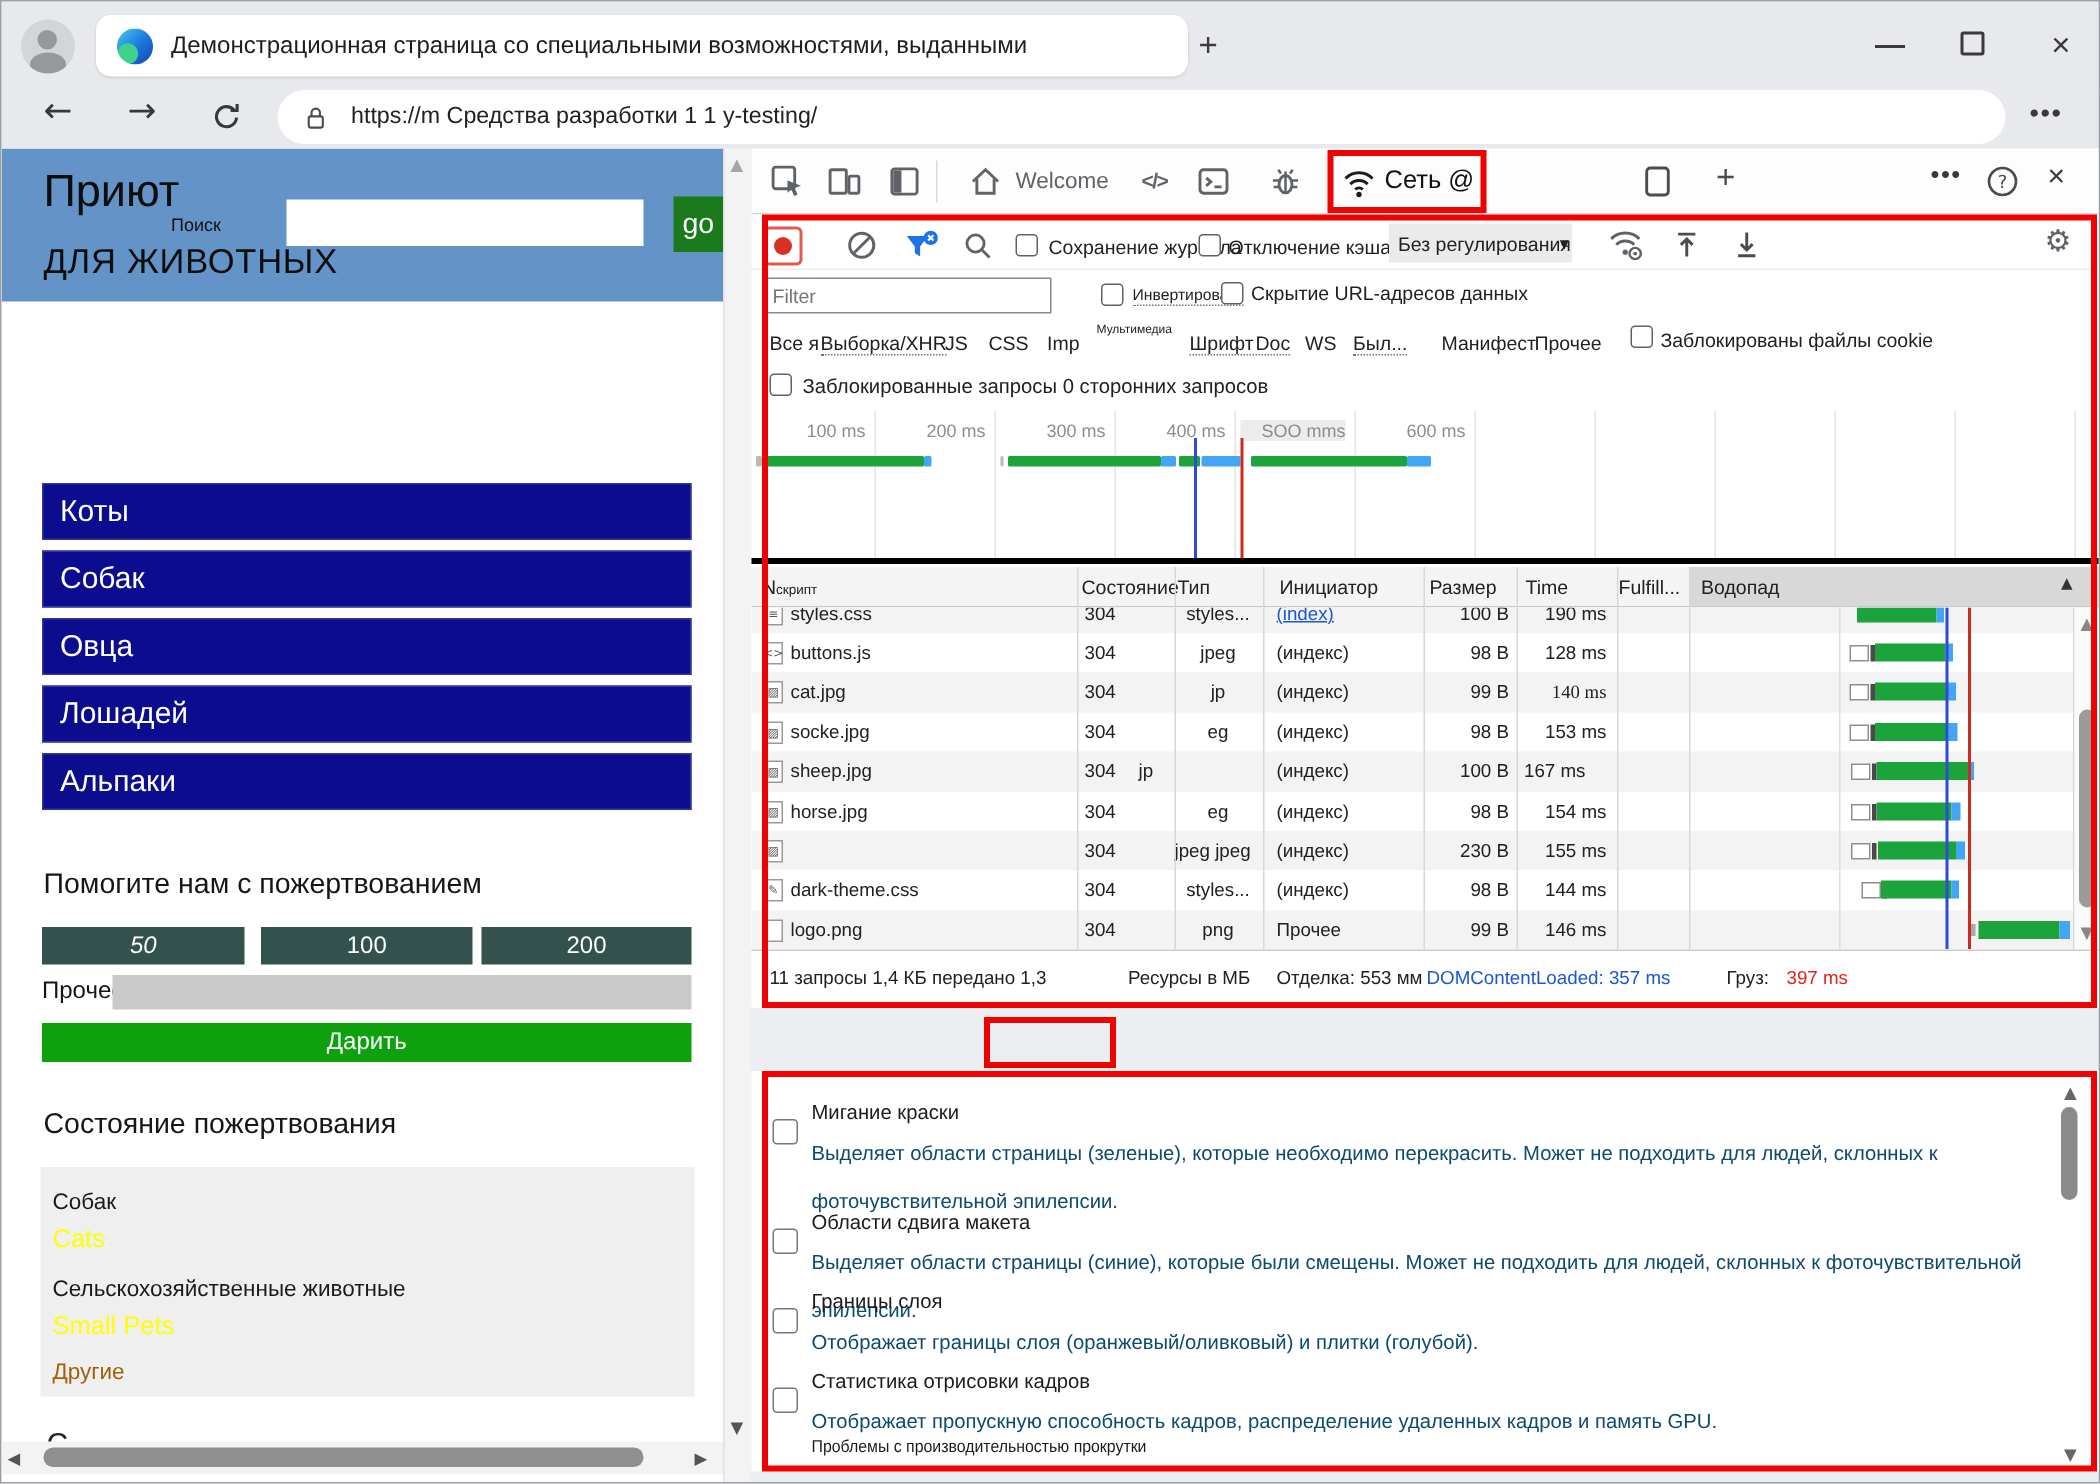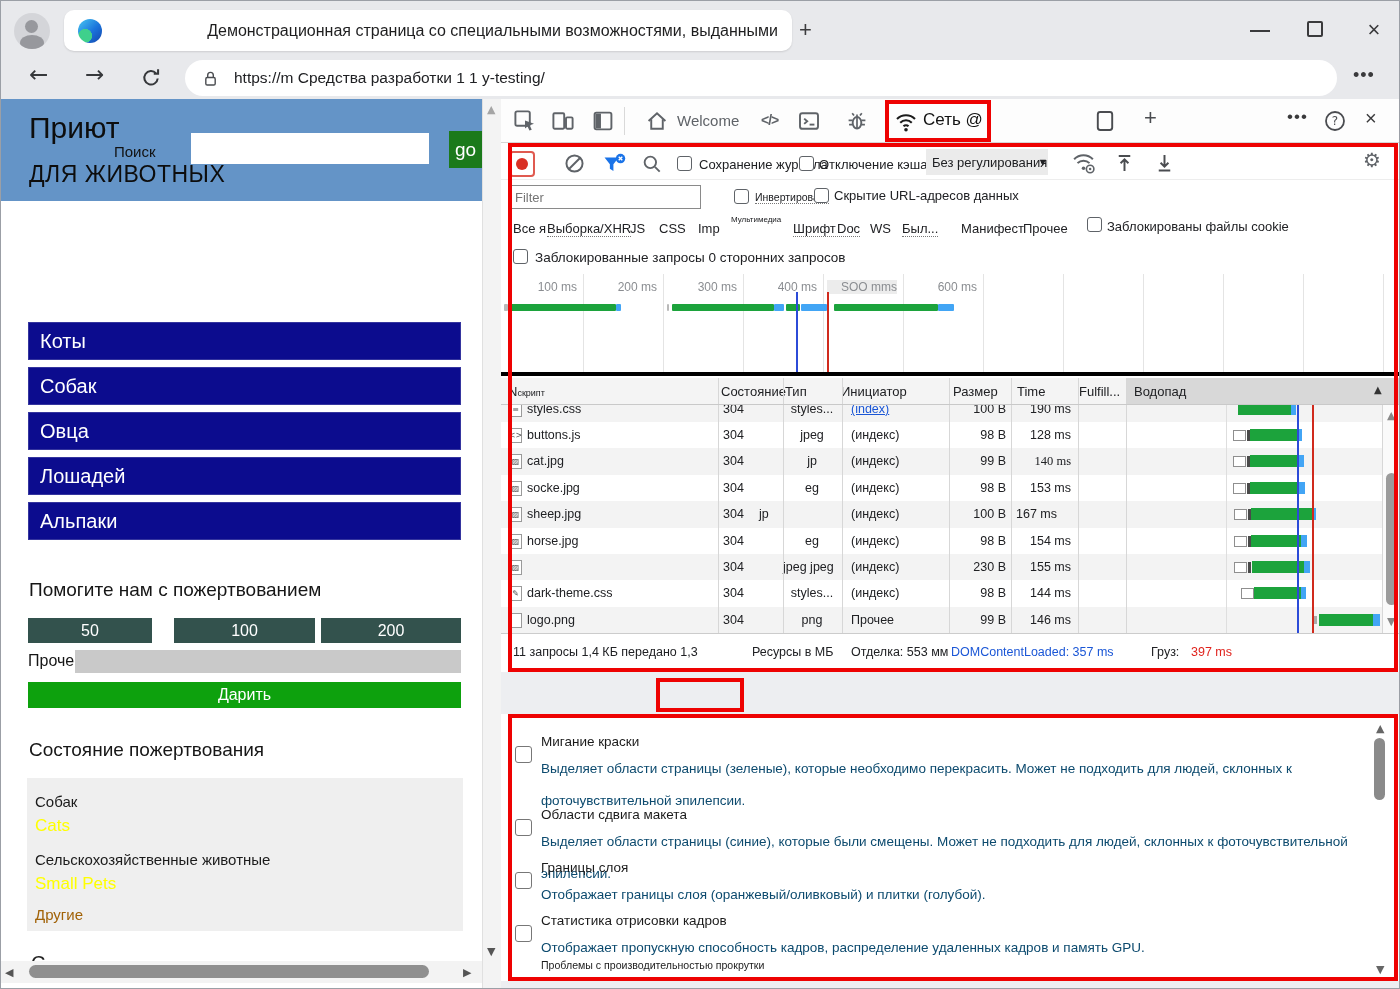--- a/index.html
+++ b/index.html
@@ -7,42 +7,42 @@
   .win{position:relative;width:1400px;height:989px;background:#e8e9ec;border:1px solid #9b9fa6;
        font-family:"Liberation Sans","DejaVu Sans",sans-serif;overflow:hidden;}
   .abs{position:absolute;}
   .dj{font-family:"DejaVu Sans",sans-serif;}
   
   .tabstrip{position:absolute;left:0;top:0;width:1400px;height:58px;background:#e8e9ec;}
   .avatar{position:absolute;left:13px;top:12px;width:36px;height:36px;border-radius:50%;background:#d4d5d9;overflow:hidden;}
   .avatar .head{position:absolute;left:11px;top:7px;width:13px;height:13px;border-radius:50%;background:#97989d;}
   .avatar .body{position:absolute;left:6px;top:22px;width:24px;height:16px;border-radius:50%;background:#97989d;}
   .tab{position:absolute;left:63px;top:9px;width:728px;height:41px;background:#fff;border-radius:10px;
-       display:flex;align-items:center;padding:16px 14px;box-shadow:0 1px 2px rgba(0,0,0,.12);justify-content:space-between;}
+       display:flex;align-items:center;padding:16px 14px;box-shadow:0 1px 2px rgba(0,0,0,.12);}
   .edge-logo{width:24px;height:24px;border-radius:50%;
        background:radial-gradient(circle at 30% 70%,#3fd08c 0 28%,transparent 30%),
                   linear-gradient(135deg,#49c8f2 0%,#1b74dc 55%,#1446ad 100%);margin-right:12px;flex:0 0 auto;}
   .tab-title{font-size:16px;color:#1e1e1f;white-space:nowrap;overflow:hidden;}
   .newtab{position:absolute;left:798px;top:16px;font-size:22px;color:#3c3c3e;cursor:default;}
   .winbtn{position:absolute;top:18px;width:30px;height:22px;color:#3a3a3c;text-align:center;}
   .minline{position:absolute;left:4px;top:11px;width:20px;height:2px;background:#3a3a3c;}
   .maxbox{position:absolute;left:6px;top:2px;width:16px;height:16px;border:2px solid #3a3a3c;border-radius:2px;}
   .closex{font-size:22px;line-height:22px;}
   .toolbar{position:absolute;left:0;top:58px;width:1400px;height:40px;background:#e8e9ec;}
   .navglyph{position:absolute;top:2px;font-size:23px;color:#36383b;}
   .urlbar{position:absolute;left:184px;top:1px;width:1152px;height:36px;background:#fff;border-radius:18px;
           display:flex;align-items:center;padding:0 18px;}
   .urltext{font-size:15.5px;color:#202124;margin-left:16px;white-space:nowrap;}
   .moredots{position:absolute;left:1352px;top:6px;font-size:18px;color:#3a3a3c;letter-spacing:1px;}
   
   .page{position:absolute;left:0;top:98px;width:481px;height:891px;background:#fff;overflow:hidden;}
   .phead{position:absolute;left:0;top:0;width:481px;height:102px;background:#6494c7;}
   .ptitle1{position:absolute;left:28px;top:12px;font-size:30px;color:#0d0d0d;}
   .ptitle2{position:absolute;left:28px;top:62px;font-size:23px;color:#0d0d0d;text-transform:uppercase;letter-spacing:.5px;}
-  .plabel{position:absolute;left:113px;top:44px;font-size:15px;color:#111;}
+  .plabel{position:absolute;left:113px;top:44px;font-size:12px;color:#111;}
   .psearch{position:absolute;left:190px;top:34px;width:238px;height:31px;border:none;background:#fff;font-size:15px;padding:0 6px;}
   .pgo{position:absolute;left:448px;top:32px;width:33px;height:37px;background:#1b7a1b;color:#fff;font-size:19px;
        display:flex;align-items:center;justify-content:center;}
   .pnav{position:absolute;left:0;top:102px;width:481px;height:82px;background:linear-gradient(#ffec17,#ffa900);}
   .homebtn{position:absolute;left:27px;top:11px;width:80px;height:30px;background:linear-gradient(#ff8300,#dd0f00);
        border-radius:3px;color:#fff;font-size:18px;display:flex;align-items:center;justify-content:center;}
   .homeptr{position:absolute;left:46px;top:41px;width:0;height:0;border-left:9px solid transparent;
        border-right:9px solid transparent;border-top:11px solid #d81000;}
   .navitem{position:absolute;top:13px;font-size:19px;white-space:nowrap;}
   .navwhite{color:#fffdf2;text-shadow:0 1px 2px rgba(120,60,0,.45);}
@@ -171,21 +171,21 @@
     </div>
     <div id="cat-buttons">
         <div class="catbtn" style="top: 223px;">Коты</div>
         <div class="catbtn" style="top: 268px;">Собак</div>
         <div class="catbtn" style="top: 313px;">Овца</div>
         <div class="catbtn" style="top: 358px;">Лошадей</div>
         <div class="catbtn" style="top: 403px;">Альпаки</div>
       </div>
     <div class="dheading" style="top:480px;">Помогите нам с пожертвованием</div>
     <div id="amount-buttons">
-        <div class="amount" style="left: 27px; width: 124px;">50</div>
+        <div class="amount" style="left: 27px; width: 135px; font-style: italic;">50</div>
         <div class="amount" style="left: 173px; width: 141px;">100</div>
         <div class="amount" style="left: 320px; width: 140px;">200</div>
       </div>
     <div class="otherlabel">Прочее</div>
     <input class="otherinput" style="">
     <div class="donatebtn">Дарить</div>
     <div class="dheading" style="top:640px;">Состояние пожертвования</div>
     <div class="statusbox"></div>
     <div id="status-items">
         <div class="statusitem" style="top: 694px; color: rgb(27, 27, 27); font-size: 15px;">Собак</div>
@@ -384,21 +384,21 @@
         <div class="tl-seg" style="left: 437px; width: 16px; background: rgb(66, 165, 245);"></div>
         <div class="vline" style="left: 295px; top: 18px; height: 84px; background: rgb(44, 75, 216);"></div>
         <div class="vline" style="left: 326px; top: 18px; height: 84px; background: rgb(208, 42, 29);"></div>
       </div>
 
     <div class="nethead">
       <div class="wfheadbg"></div>
       <div class="hlabel" style="left:7px;"><span>N</span><span style="font-size:9px;">скрипт</span></div>
       <div class="hlabel" style="left:220px;">Состояние</div>
       <div class="hlabel" style="left:284px;">Тип</div>
-      <div class="hlabel" style="left:340px;">Инициатор</div>
+      <div class="hlabel" style="left:352px;">Инициатор</div>
       <div class="hlabel" style="left:452px;">Размер</div>
       <div class="hlabel" style="left:516px;">Time</div>
       <div class="hlabel" style="left:578px;">Fulfill...</div>
       <div class="hlabel" style="left:633px;">Водопад</div>
       <div class="hlabel dj" style="left:873px;font-size:10px;color:#333;">▲</div>
       <div id="head-seps">
           <div class="colsep" style="left: 217px; height: 26px;"></div>
           <div class="colsep" style="left: 282px; height: 26px;"></div>
           <div class="colsep" style="left: 341px; height: 26px;"></div>
           <div class="colsep" style="left: 448px; height: 26px;"></div>

